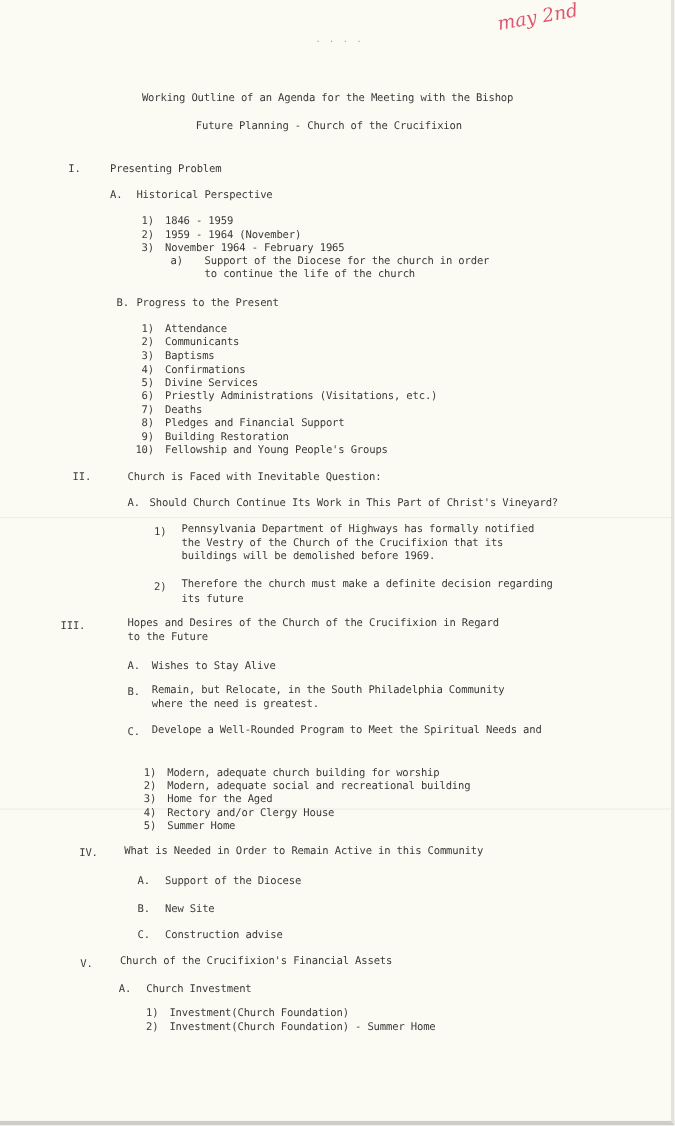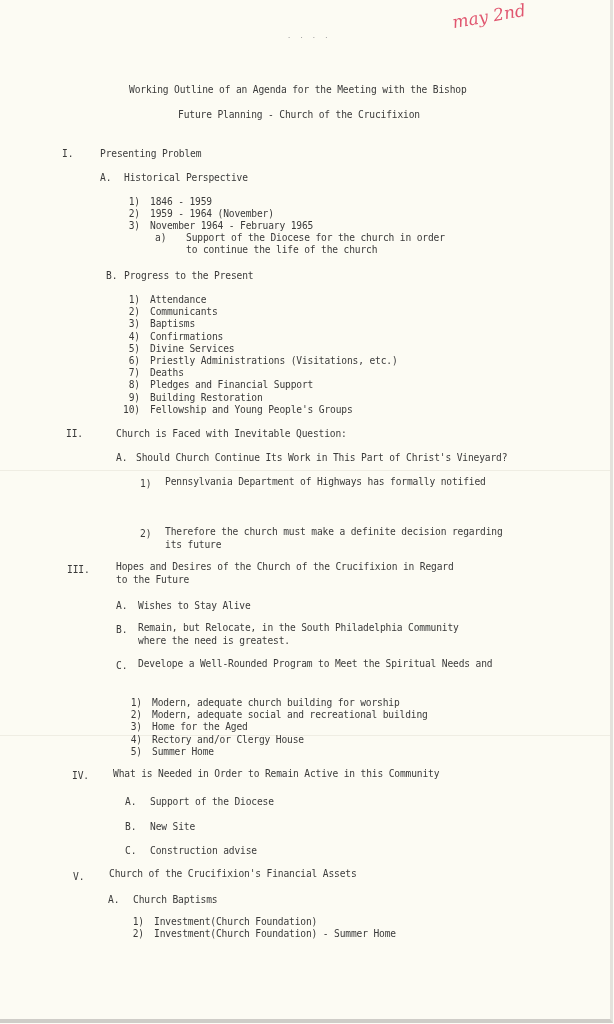--- a/index.html
+++ b/index.html
@@ -111,26 +111,28 @@
       </div>
   </div>
 
   <div class="t" style="left:66px;top:428px">II.</div>
   <div class="t" style="left:116px;top:428px">Church is Faced with Inevitable Question:</div>
   <div class="t" style="left:116px;top:452px">A.</div>
   <div class="t" style="left:136px;top:452px">Should Church Continue Its Work in This Part of Christ's Vineyard?</div>
 
   <div class="t" style="left:140px;top:478px">1)</div>
   <div class="t" style="left:165px;top:476px">Pennsylvania Department of Highways has formally notified</div>
+  <div class="t" style="left:165px;top:488px">the Vestry of the Church of the Crucifixion that its</div>
+  <div class="t" style="left:165px;top:500px">buildings will be demolished before 1969.</div>
 
   <div class="t" style="left:140px;top:528px">2)</div>
   <div class="t" style="left:165px;top:526px">Therefore the church must make a definite decision regarding</div>
   <div class="t" style="left:165px;top:539px">its future</div>
 
-  <div class="t" style="left:67px;top:564px">III.</div>
+  <div class="t" style="left:55px;top:564px">III.</div>
   <div class="t" style="left:116px;top:561px">Hopes and Desires of the Church of the Crucifixion in Regard</div>
   <div class="t" style="left:116px;top:574px">to the Future</div>
 
   <div class="t" style="left:116px;top:600px">A.</div>
   <div class="t" style="left:138px;top:600px">Wishes to Stay Alive</div>
 
   <div class="t" style="left:116px;top:624px">B.</div>
   <div class="t" style="left:138px;top:622px">Remain, but Relocate, in the South Philadelphia Community</div>
   <div class="t" style="left:138px;top:635px">where the need is greatest.</div>
 
@@ -165,21 +167,21 @@
   <div class="t" style="left:125px;top:796px">A.</div>
   <div class="t" style="left:150px;top:796px">Support of the Diocese</div>
   <div class="t" style="left:125px;top:821px">B.</div>
   <div class="t" style="left:150px;top:821px">New Site</div>
   <div class="t" style="left:125px;top:845px">C.</div>
   <div class="t" style="left:150px;top:845px">Construction advise</div>
 
   <div class="t" style="left:73px;top:871px">V.</div>
   <div class="t" style="left:109px;top:868px">Church of the Crucifixion's Financial Assets</div>
   <div class="t" style="left:108px;top:894px">A.</div>
-  <div class="t" style="left:133px;top:894px">Church Baptisms</div>
+  <div class="t" style="left:133px;top:894px">Church Investment</div>
 
   <div class="list" style="left:118px;top:916px">
     <div class="row">
         <span class="num">1)</span>
         <span class="txt">Investment(Church Foundation)</span>
       </div>
     <div class="row">
         <span class="num">2)</span>
         <span class="txt">Investment(Church Foundation) - Summer Home</span>
       </div>

